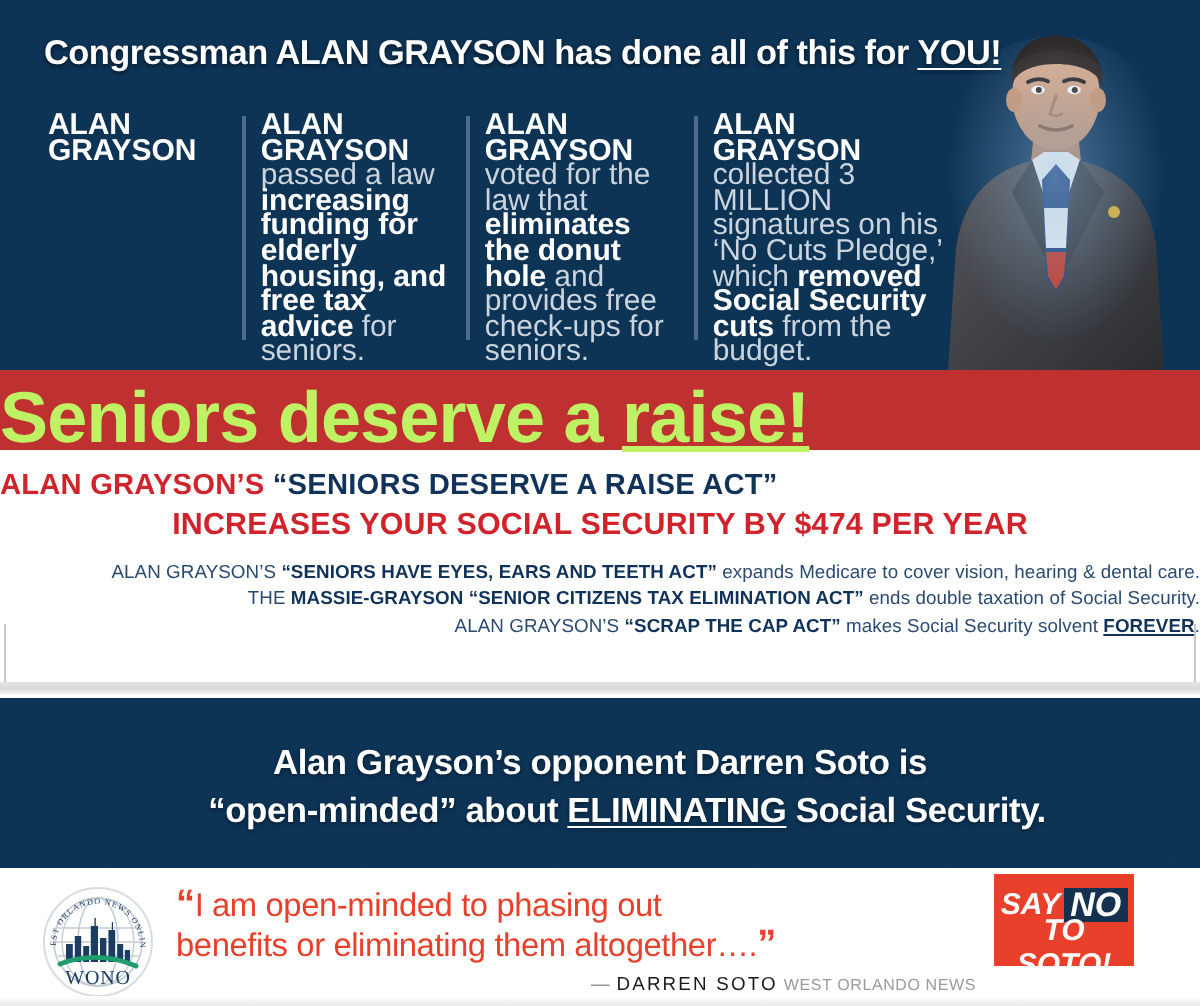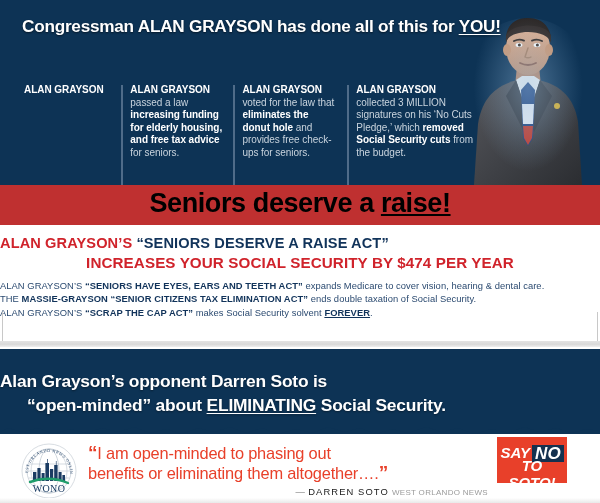--- a/index.html
+++ b/index.html
@@ -50,24 +50,23 @@
     top: 57px;
     width: 452px;
     height: 120px;
     display: flex;
   }
   .col {
     position: relative;
     padding-right: 10px;
     padding-left: 9px;
     color: #c9d4de;
-    font-size: 10px;
+    font-size: 15px;
     line-height: 12.6px;
     letter-spacing: -0.05px;
-    margin-top: 27px;
   }
   .col:nth-child(1) { width: 92px; padding-left: 0; }
   .col:nth-child(2) { width: 98px; }
   .col:nth-child(3) { width: 100px; }
   .col:nth-child(4) { width: 126px; padding-right: 0; }
   .col + .col::before {
     content: "";
     position: absolute;
     left: 0; top: 1px;
     width: 2px;
@@ -104,23 +103,23 @@
     left: 0; top: 185px;
     width: 600px; height: 42px;
     background: #bf3030;
     border-bottom: 2px solid #ffffff;
     box-sizing: border-box;
   }
   .red-banner .txt {
     position: absolute;
     left: 0; right: 0;
     top: 3px;
-    text-align: center;
-    color: #000000;
-    font-size: 27px;
+    text-align: left;
+    color: #bef264;
+    font-size: 36px;
     font-weight: bold;
     letter-spacing: -0.4px;
   }
   .red-banner u { text-decoration: underline; text-underline-offset: 2px; }
 
   
   .acts {
     position: absolute;
     left: 0; top: 229px;
     width: 600px;
@@ -142,21 +141,21 @@
     left: 0; right: 0; top: 25px;
     text-align: center;
     font-size: 15.2px;
     font-weight: bold;
     letter-spacing: 0.1px;
     color: #d0232b;
   }
   .acts .bullets {
     position: absolute;
     left: 0; right: 0; top: 50px;
-    text-align: left;
+    text-align: right;
   }
   .acts .bullet {
     display: block;
     font-size: 9.4px;
     line-height: 13.4px;
     color: #2b4a70;
     letter-spacing: 0.05px;
   }
   .acts .bullet b { color: #11335a; font-weight: bold; }
   .acts .bullet .ul { text-decoration: underline; font-weight: bold; color: #11335a; }
@@ -186,21 +185,21 @@
     position: absolute;
     left: 0; top: 349px;
     width: 600px;
     height: 85px;
     background: #0d3355;
   }
   .bottom-panel .l1,
   .bottom-panel .l2 {
     position: absolute;
     left: 0; right: 0;
-    text-align: left;
+    text-align: center;
     color: #ffffff;
     font-weight: bold;
     letter-spacing: -0.2px;
     text-shadow: 0 1px 2px rgba(0,0,0,0.4);
   }
   .bottom-panel .l1 { top: 22px; font-size: 17.4px; }
   .bottom-panel .l2 { top: 46px; font-size: 17.4px; padding-left: 27px; }
   .bottom-panel .l2 u { text-decoration: underline; text-underline-offset: 2px; }
 
   

